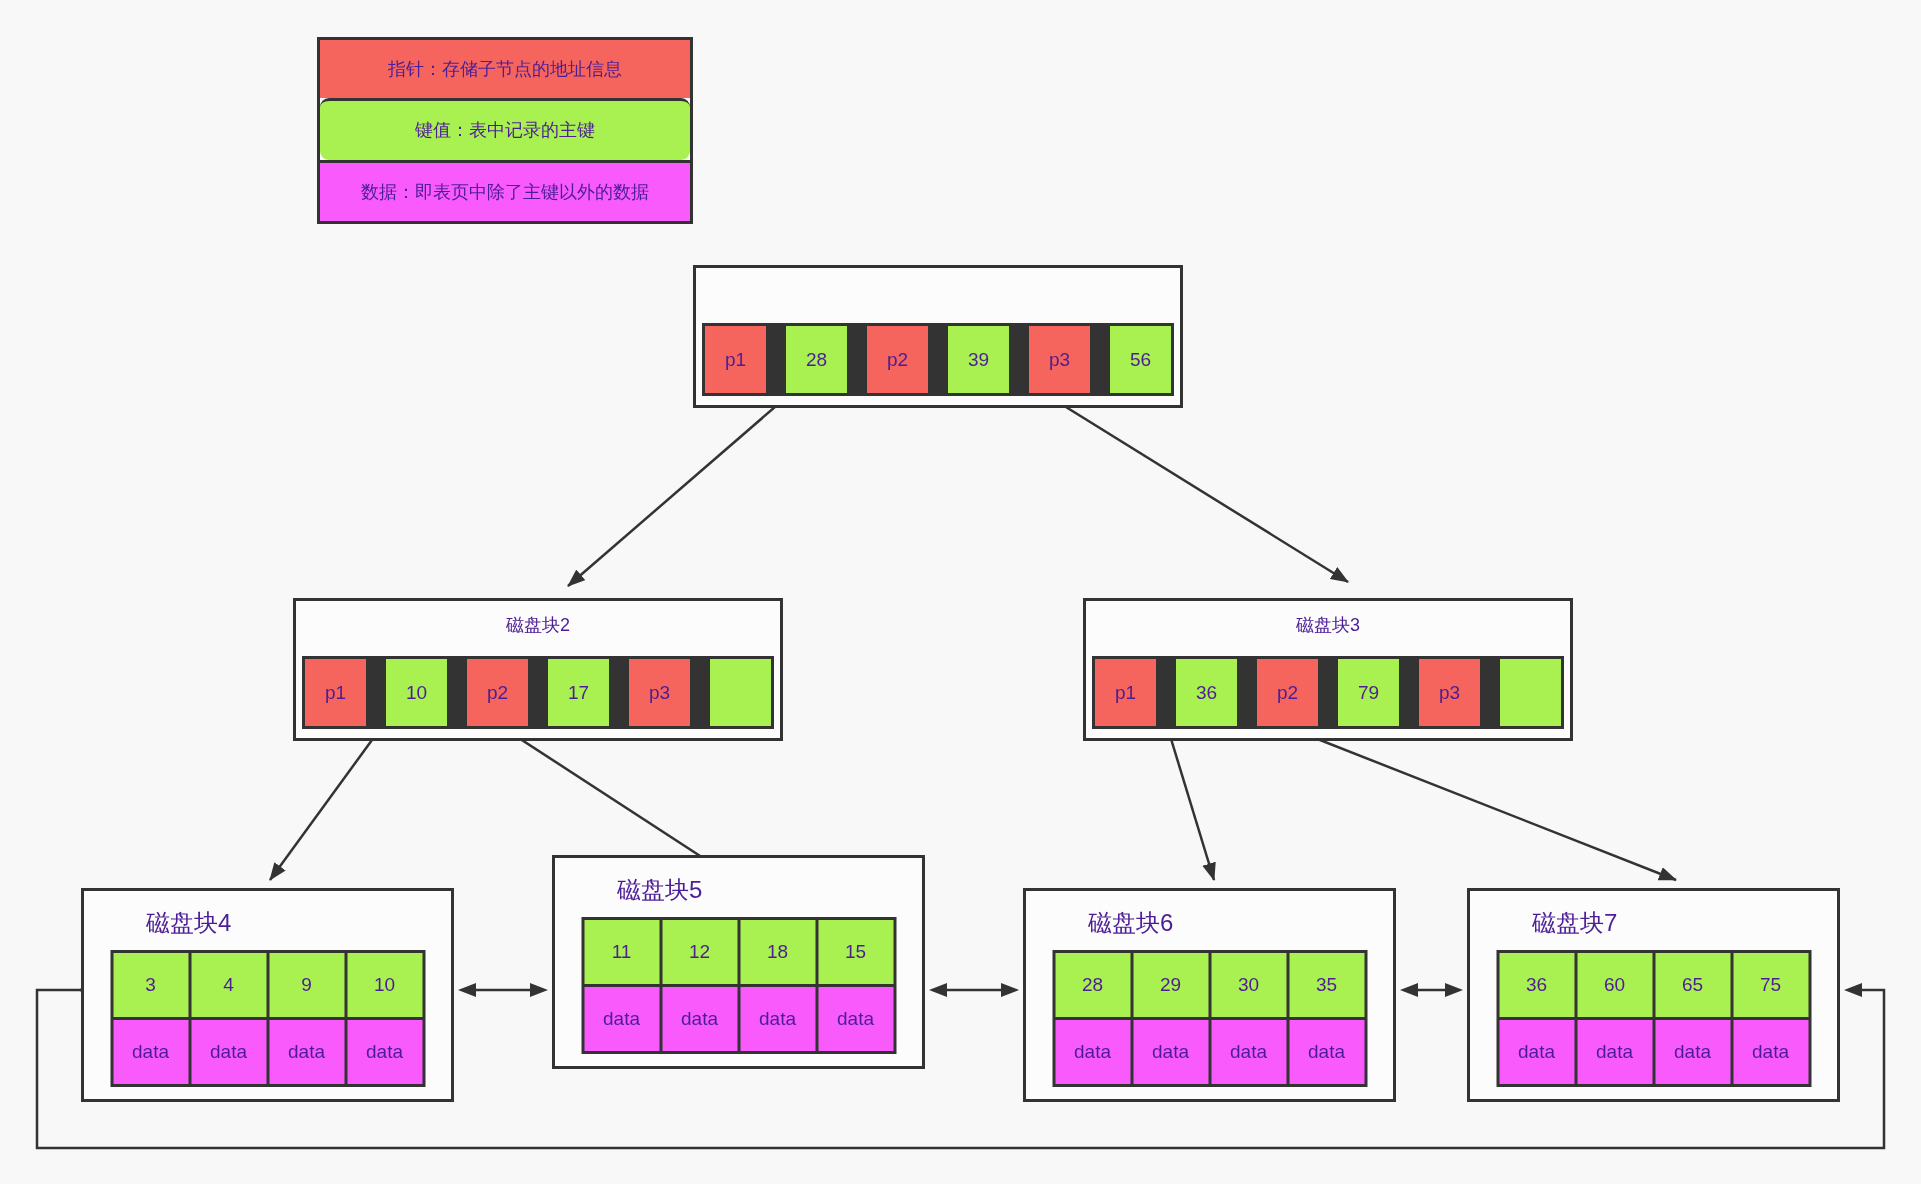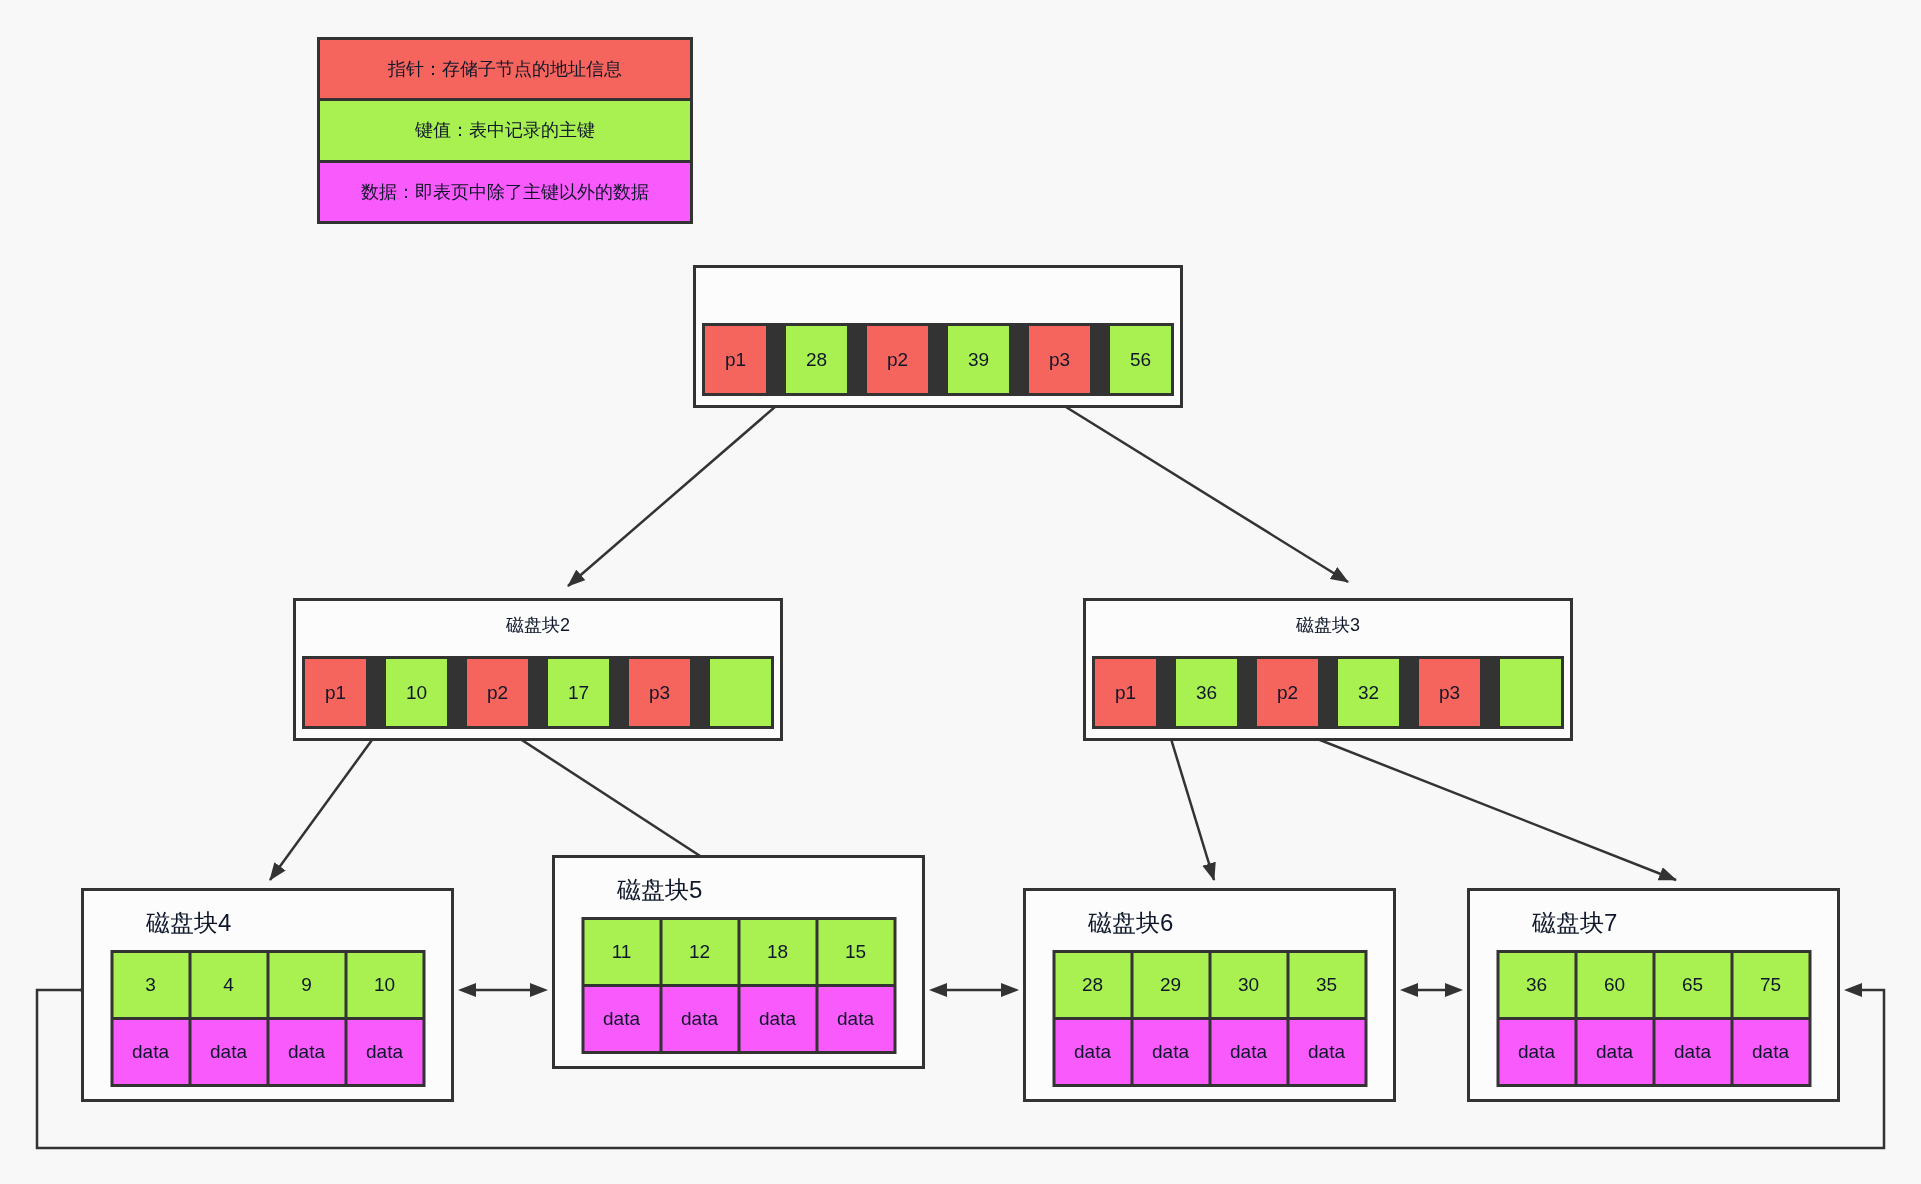--- a/index.html
+++ b/index.html
@@ -1,36 +1,36 @@
 <!DOCTYPE html>
 <html style="--background: #f8f8f8; --box: #fcfcfc; --pointer: #f5655d; --key: #a9f051; --data: #f95afb; --border: #333333; --arrow: #333333;"><head>
 <meta charset="utf-8">
 <style>
   html,body { margin:0; padding:0; background:#f3f3f3; }
   .canvas {
     position:relative; width:1921px; height:1184px;
     background:var(--background,#f8f8f8);
     font-family:"Liberation Sans", sans-serif;
-    color:#0f172a; overflow:hidden;
+    color:#4c1d95; overflow:hidden;
   }
   .arrows { position:absolute; left:0; top:0; width:1921px; height:1184px; }
   .arrows line, .arrows polyline { stroke:var(--arrow,#333); stroke-width:2.5; fill:none; }
   .arrows polygon { fill:var(--arrow,#333); }
   #arw path { fill:var(--arrow,#333); }
 
   
   .legend {
     position:absolute; left:317px; top:37px; width:376px; height:187px;
     display:flex; flex-direction:column; border:3px solid var(--border,#333);
     box-sizing:border-box;
   }
   .legend-row { flex:1; display:flex; align-items:center; justify-content:center; font-size:18px; border-top:3px solid var(--border,#333); }
   .legend-row:first-child { border-top:none; }
   .bg-pointer { background:var(--pointer,#f5655d); }
-  .bg-key     { background:var(--key,#a9f051); }
+  .bg-key     { background:var(--key,#a9f051);border-radius:9px; }
   .bg-data    { background:var(--data,#f95afb); }
 
   
   .inode {
     position:absolute; width:490px; height:143px; box-sizing:border-box;
     border:3px solid var(--border,#333); background:var(--box,#fcfcfc);
   }
   .inode-title { text-align:center; margin-top:12px; font-size:18px; }
   .cell-row {
     position:absolute; left:50%; transform:translateX(-50%); top:55px;
@@ -128,21 +128,21 @@
       <div class="cell key"></div>
     </div>
   </div>
 
   <div class="inode" style="left:1083px;top:598px">
     <div class="inode-title">磁盘块3</div>
     <div class="cell-row">
       <div class="cell pointer">p1</div>
       <div class="cell key">36</div>
       <div class="cell pointer">p2</div>
-      <div class="cell key">32</div>
+      <div class="cell key">79</div>
       <div class="cell pointer">p3</div>
       <div class="cell key"></div>
     </div>
   </div>
 
   <div class="leaf" style="left:81px;top:888px">
     <div class="leaf-title">磁盘块4</div>
     <div class="leaf-grid">
       <div class="cell key">3</div>
       <div class="cell key">4</div>

